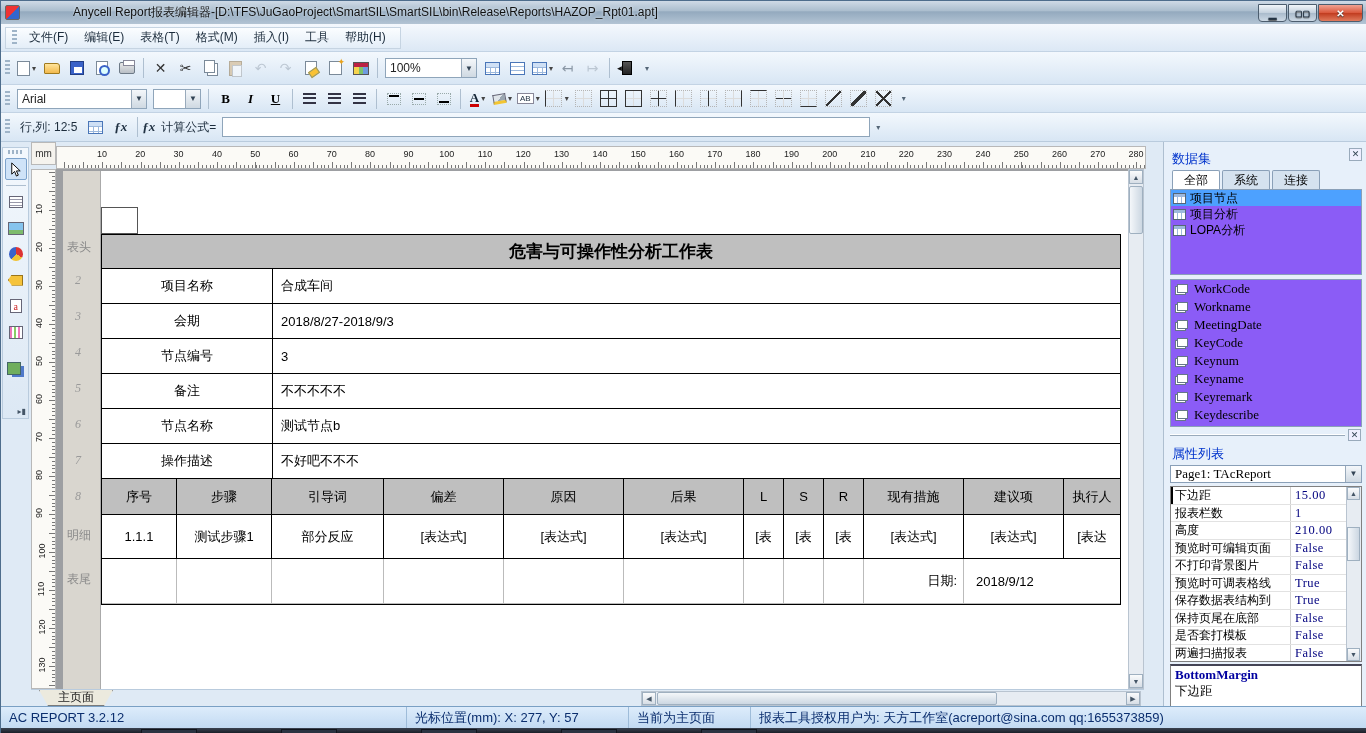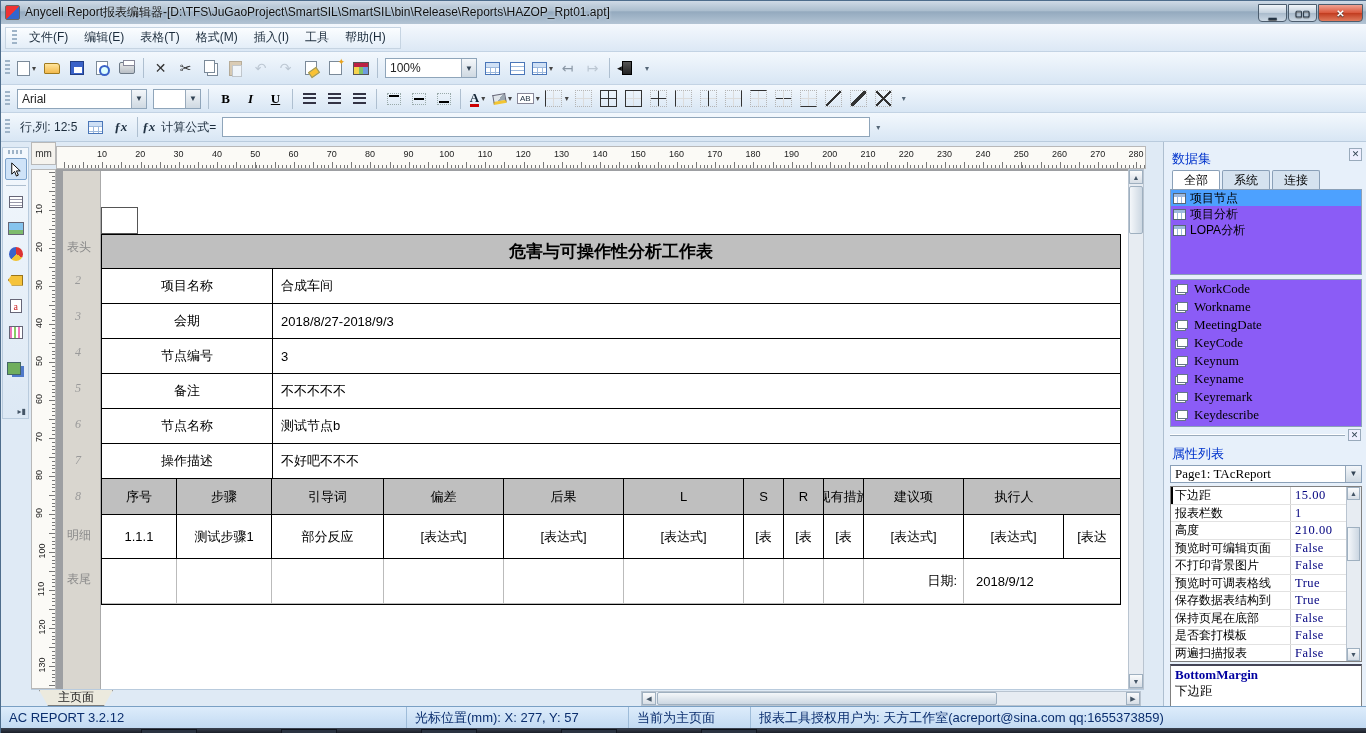--- a/index.html
+++ b/index.html
@@ -1,21 +1,21 @@
 <!DOCTYPE html>
 <html><head>
 <meta charset="utf-8">
 <style>
   * { margin:0; padding:0; box-sizing:border-box; }
   html,body { width:1366px; height:733px; overflow:hidden; font-family:"Liberation Sans",sans-serif; font-size:12px; }
   #app { position:relative; width:1366px; height:733px; background:#dfeaf5; border:1px solid #4e6d8c; }
 
   
   #titlebar { position:absolute; left:0; top:0; width:1366px; height:23px;
-    background:linear-gradient(#cfdae6,#a9bccd 45%,#93a9be 46%,#b3c4d4); display:flex; align-items:center; padding:0 4px; }
+    background:linear-gradient(#cfdae6,#a9bccd 45%,#93a9be 46%,#b3c4d4); display:flex; align-items:center; padding:0 4px;gap:48px; }
   #titlebar .ticon { width:15px; height:15px; margin-right:5px; border:1px solid #666; border-radius:2px;
     background:linear-gradient(135deg,#e33 0 50%,#36c 50% 100%); }
   #titlebar .ttext { flex:1; color:#111; font-size:12px; white-space:nowrap; overflow:hidden; text-shadow:0 0 3px #e9f2fa; }
   .winbtns { display:flex; }
   .winbtn { width:29px; height:18px; border:1px solid #4c5d6e; border-radius:0 0 4px 4px; margin-left:1px;
     background:linear-gradient(#f2f6fa,#c2cfdc 50%,#a9bacb 50%,#cdd9e5); position:relative; }
   .winbtn.close { width:45px; background:linear-gradient(#f0a292,#d9563a 50%,#c03a1e 50%,#e07b5d); }
   .winbtn .g { position:absolute; left:50%; top:50%; transform:translate(-50%,-50%); font-size:10px; color:#fff;
     text-shadow:0 1px 1px #333; font-weight:bold; }
   .winbtn.min .g { color:#234; }  .winbtn.res .g { color:#234; font-size:8px; }
@@ -590,20 +590,21 @@
                 <div class="val">不好吧不不不</div>
               </div>
             </div>
 
           <div class="trow headrow gc">
 
           <div>序号</div>
               <div>步骤</div>
               <div>引导词</div>
               <div>偏差</div>
+              <div>原因</div>
               <div>后果</div>
               <div>L</div>
               <div>S</div>
               <div>R</div>
               <div>现有措施</div>
               <div>建议项</div>
               <div>执行人</div>
             </div>
           <div class="trow datarow gc">
 

